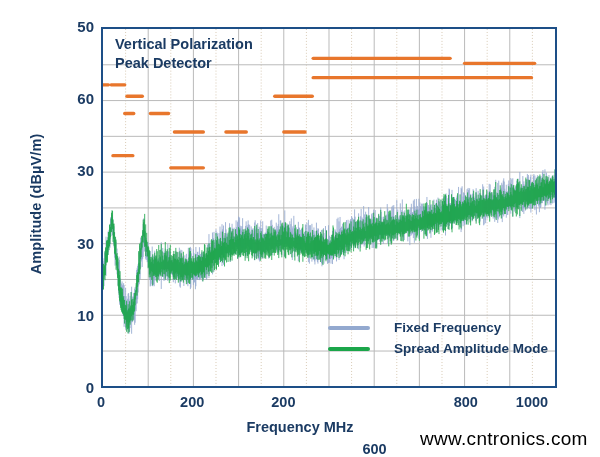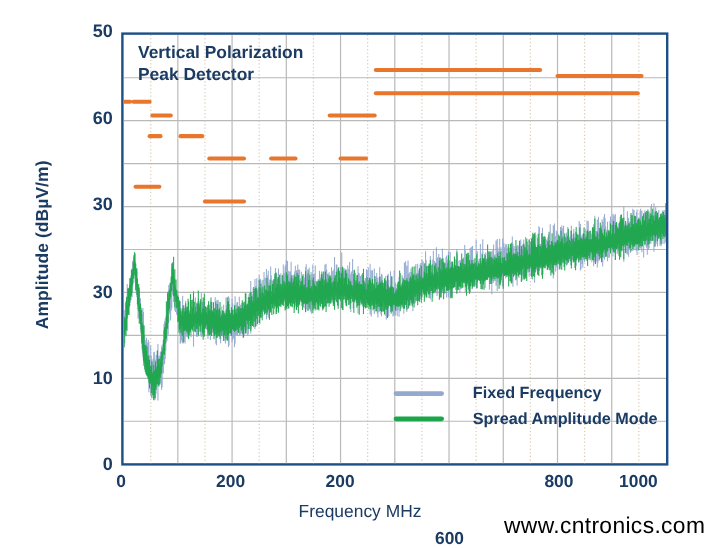--- a/index.html
+++ b/index.html
@@ -11,21 +11,21 @@
   #root{position:absolute;inset:0;}
 
   .axis-label-y{
     position:absolute;left:-64px;top:196px;width:200px;
     transform:rotate(-90deg);transform-origin:center center;
     text-align:center;font-size:14.5px;font-weight:bold;color:#1b3b63;
     letter-spacing:.1px;
   }
   .axis-label-x{
     position:absolute;left:0;top:419px;width:600px;text-align:center;
-    font-size:14.5px;font-weight:normal;color:#1b3b63;
+    font-size:14.5px;font-weight:bold;color:#1b3b63;
   }
   .ytick{
     position:absolute;right:0;width:42px;text-align:right;
     font-size:15px;font-weight:bold;color:#1b3b63;
   }
   .ytick-wrap{position:absolute;left:50px;top:0;width:44px;height:457px;}
   .xtick{
     position:absolute;top:0;width:60px;margin-left:-30px;text-align:center;
     font-size:14.5px;font-weight:bold;color:#1b3b63;
   }

